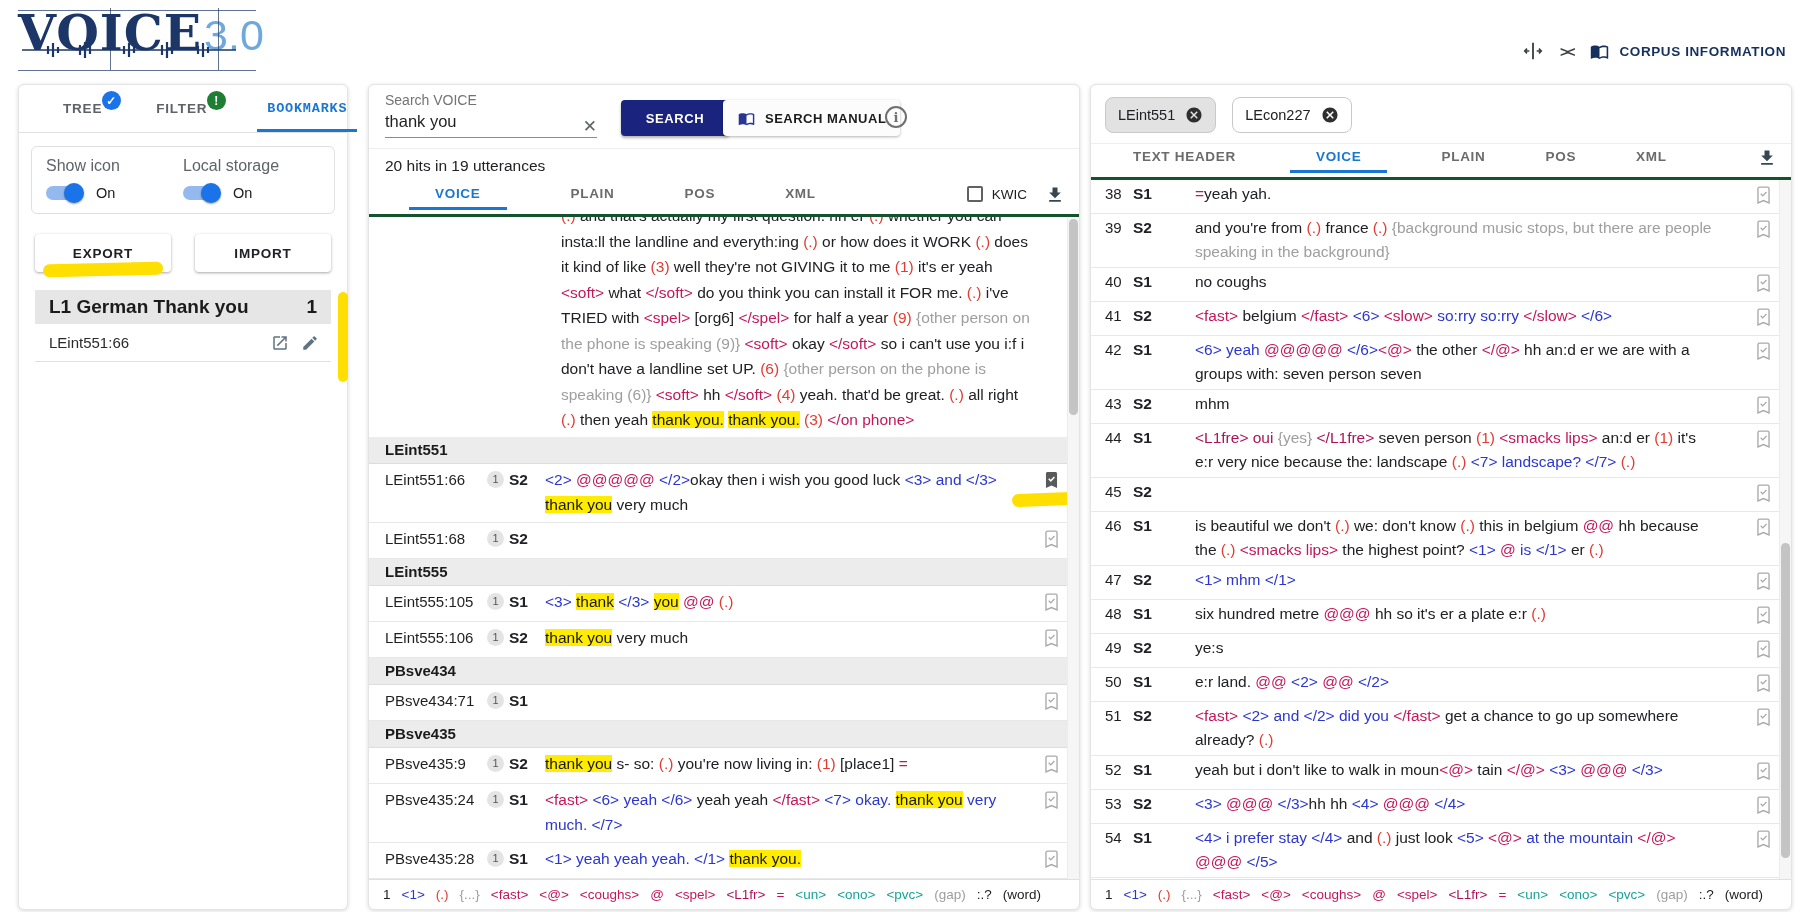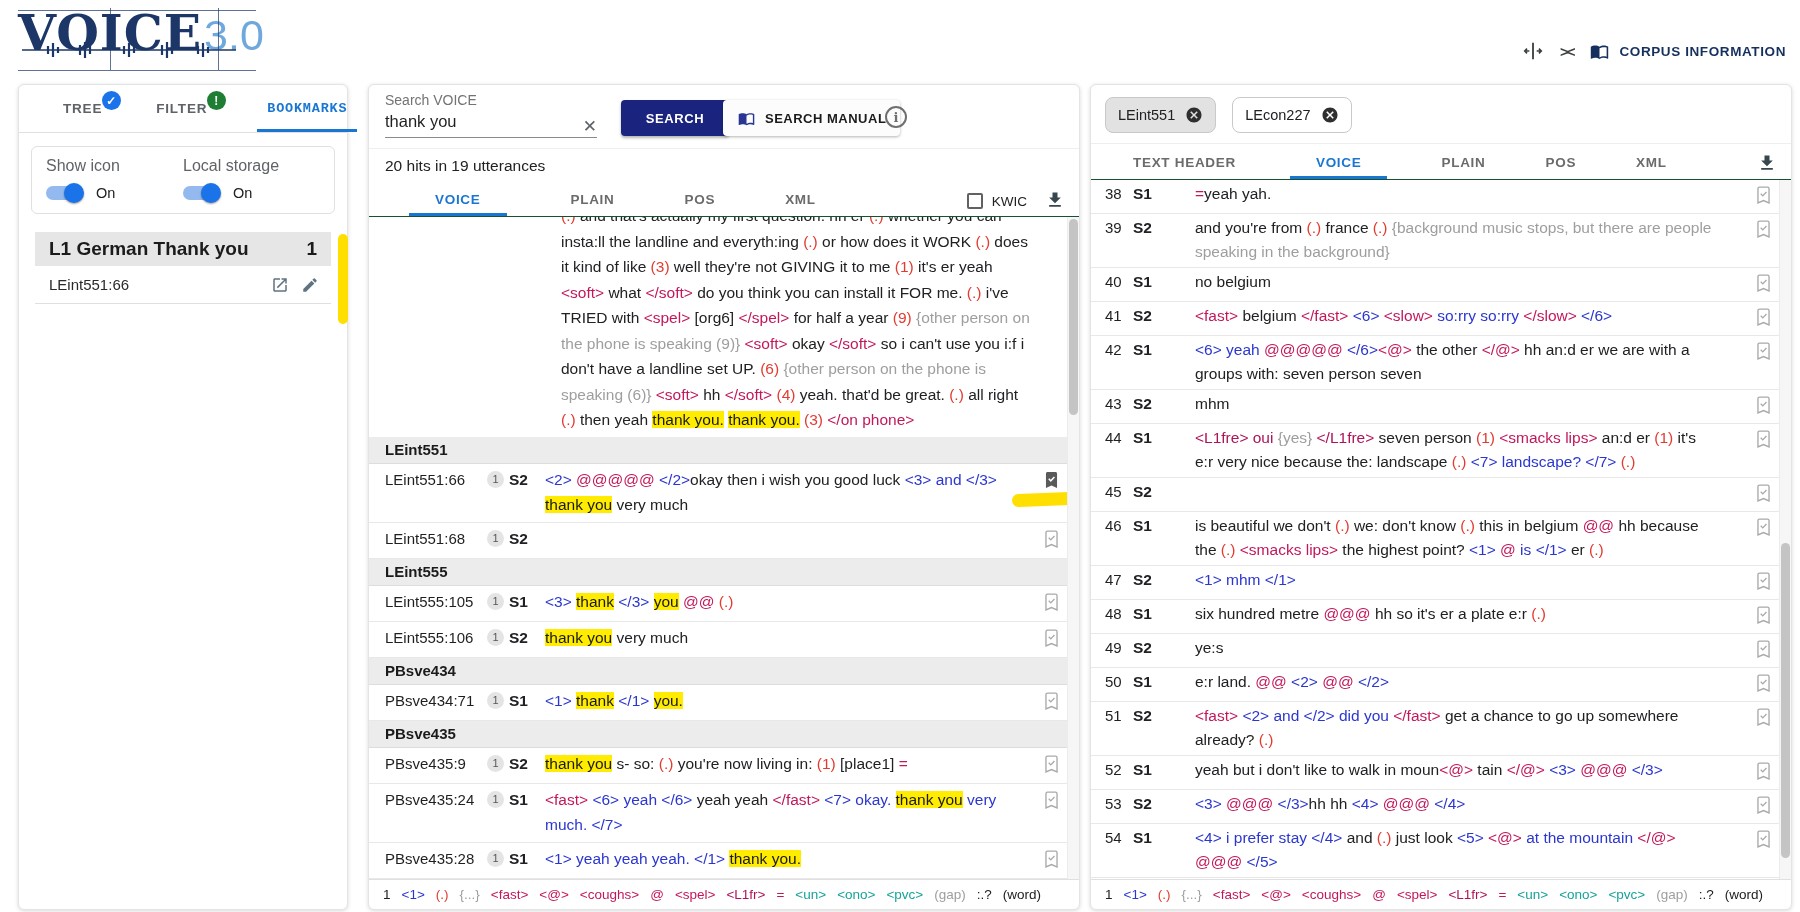--- a/index.html
+++ b/index.html
@@ -72,21 +72,21 @@
   .btn-search{ position:absolute; left:252px; top:15px; width:108px; height:36px; background:#1a237e;
     color:#fff; border:none; border-radius:4px; font-weight:700; font-size:13px; letter-spacing:.6px;
     box-shadow:0 2px 3px rgba(0,0,0,.3); }
   .btn-manual{ position:absolute; left:354px; top:15px; height:36px; padding:0 14px; background:#fcfcfc;
     border:none; border-radius:4px; box-shadow:0 1px 3px rgba(0,0,0,.3); font-weight:700; font-size:13px;
     letter-spacing:.5px; color:#1b1b1b; display:flex; align-items:center; gap:9px; }
   .info-icon{ position:absolute; left:516px; top:21px; width:22px; height:22px; border:2px solid #6f6f6f;
     border-radius:50%; color:#6f6f6f; font-size:13px; font-weight:700; font-family:"DejaVu Serif",serif;
     display:flex; align-items:center; justify-content:center; }
   .hits-line{ height:32px; padding:8px 0 0 16px; font-size:15.5px; color:#202124; }
-  .tabsrow{ display:flex; align-items:flex-end; height:36px; border-bottom:1px solid #14532d; }
+  .tabsrow{ display:flex; align-items:center; height:36px; border-bottom:3px solid #14532d; }
   .tabsrow .tb{ font-weight:700; font-size:13.5px; letter-spacing:.7px; color:#6b6b6b;
     padding:0 6px 9px; margin-left:58px; }
   .tabsrow .tb:first-child{ margin-left:40px; }
   .tabsrow .tb.active{ color:#1976d2; border-bottom:3px solid #1976d2; padding-bottom:6px;
     padding-left:26px; padding-right:26px; }
   .kwic{ margin-left:auto; display:flex; align-items:center; gap:9px; padding-bottom:7px; }
   .kwic-box{ width:16px; height:16px; border:2px solid #616161; border-radius:2px; }
   .kwic-lbl{ font-size:13.5px; color:#202124; }
   .dl-icon{ margin:0 14px 6px 18px; }
 
@@ -212,20 +212,29 @@
       </div>
       <div class="toggle-col">
         <div class="toggle-label">Local storage</div>
         <div class="toggle-line">
           <span class="switch"></span>
           <span class="toggle-state">On</span>
         </div>
       </div>
     </div>
 
+    <div class="btn-row">
+      <button class="flat-btn">
+        <span class="exp-marker"></span>
+        <span class="lbl">EXPORT</span>
+      </button>
+      <button class="flat-btn">
+        <span class="lbl">IMPORT</span>
+      </button>
+    </div>
 
     <div class="bm-group">
       <div class="side-marker"></div>
       <div class="bm-header">
         <span>L1 German Thank you</span>
         <span>1</span>
       </div>
       <div>
           <div class="bm-item">
             <span>LEint551:66</span>
@@ -326,21 +335,20 @@
                 <path d="M8.5 11.5l2.6 2.6 4.6-4.8" stroke="#a9a9a9" stroke-width="1.7" fill="none"></path>
               </svg></span>
           </div>
           <div class="group-row">PBsve434</div>
           <div class="u-row">
             <span class="u-id">PBsve434:71</span>
             <span class="u-badge">
               <i>1</i>
             </span>
             <span class="u-speaker">S1</span>
-            <div class="u-text"><span class="sg-blue">&lt;1&gt;</span><span class="sg-plain"> </span><span class="sg-hl">thank</span><span class="sg-plain"> </span><span class="sg-blue">&lt;/1&gt;</span><span class="sg-plain"> </span><span class="sg-hl">you.</span></div>
             <span class="u-icon"><svg width="19" height="22" viewBox="0 0 24 26">
                 <path d="M17 3H7c-1.1 0-2 .9-2 2v18l7-3 7 3V5c0-1.1-.9-2-2-2z" fill="none" stroke="#a9a9a9" stroke-width="1.7"></path>
                 <path d="M8.5 11.5l2.6 2.6 4.6-4.8" stroke="#a9a9a9" stroke-width="1.7" fill="none"></path>
               </svg></span>
           </div>
           <div class="group-row">PBsve435</div>
           <div class="u-row">
             <span class="u-id">PBsve435:9</span>
             <span class="u-badge">
               <i>1</i>
@@ -447,21 +455,21 @@
             <span class="r-speaker">S2</span>
             <div class="r-text"><span class="sg-plain">and you're from </span><span class="sg-red">(.)</span><span class="sg-plain"> france </span><span class="sg-red">(.)</span><span class="sg-plain"> </span><span class="sg-gray">{background music stops, but there are people speaking in the background}</span></div>
             <span class="r-icon"><svg width="19" height="22" viewBox="0 0 24 26">
                 <path d="M17 3H7c-1.1 0-2 .9-2 2v18l7-3 7 3V5c0-1.1-.9-2-2-2z" fill="none" stroke="#a9a9a9" stroke-width="1.7"></path>
                 <path d="M8.5 11.5l2.6 2.6 4.6-4.8" stroke="#a9a9a9" stroke-width="1.7" fill="none"></path>
               </svg></span>
           </div>
           <div class="r-row">
             <span class="r-num">40</span>
             <span class="r-speaker">S1</span>
-            <div class="r-text"><span class="sg-plain">no belgium</span></div>
+            <div class="r-text"><span class="sg-plain">no coughs</span></div>
             <span class="r-icon"><svg width="19" height="22" viewBox="0 0 24 26">
                 <path d="M17 3H7c-1.1 0-2 .9-2 2v18l7-3 7 3V5c0-1.1-.9-2-2-2z" fill="none" stroke="#a9a9a9" stroke-width="1.7"></path>
                 <path d="M8.5 11.5l2.6 2.6 4.6-4.8" stroke="#a9a9a9" stroke-width="1.7" fill="none"></path>
               </svg></span>
           </div>
           <div class="r-row">
             <span class="r-num">41</span>
             <span class="r-speaker">S2</span>
             <div class="r-text"><span class="sg-pink">&lt;fast&gt;</span><span class="sg-plain"> belgium </span><span class="sg-pink">&lt;/fast&gt;</span><span class="sg-plain"> </span><span class="sg-blue">&lt;6&gt;</span><span class="sg-plain"> </span><span class="sg-pink">&lt;slow&gt;</span><span class="sg-plain"> </span><span class="sg-blue">so:rry so:rry</span><span class="sg-plain"> </span><span class="sg-pink">&lt;/slow&gt;</span><span class="sg-plain"> </span><span class="sg-blue">&lt;/6&gt;</span></div>
             <span class="r-icon"><svg width="19" height="22" viewBox="0 0 24 26">

